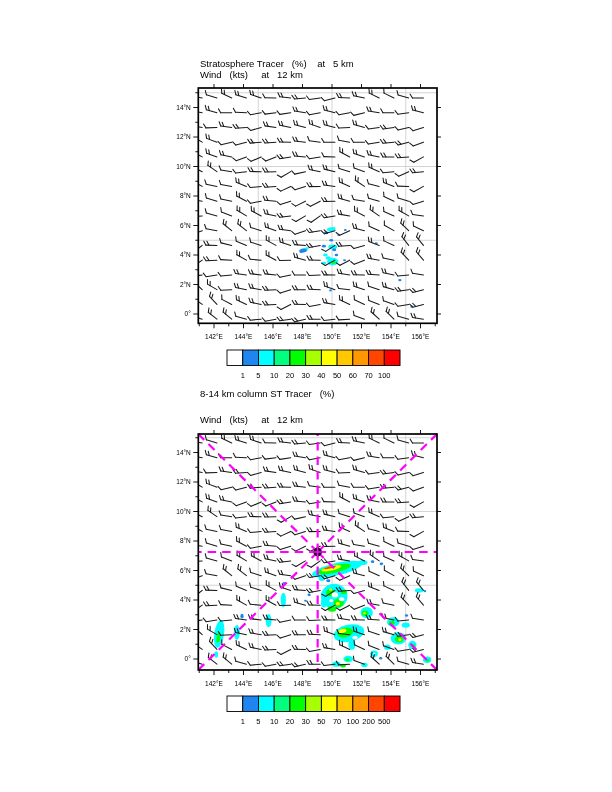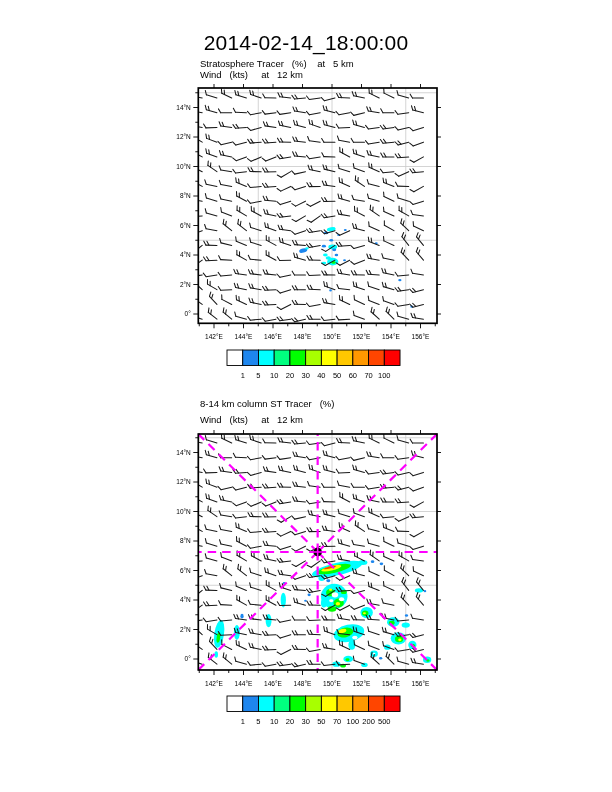--- a/index.html
+++ b/index.html
@@ -1622,18 +1622,17 @@
           <text x="289.92" y="723.5" text-anchor="middle">20</text>
           <text x="305.65" y="723.5" text-anchor="middle">30</text>
           <text x="321.38" y="723.5" text-anchor="middle">50</text>
           <text x="337.11" y="723.5" text-anchor="middle">70</text>
           <text x="352.84000000000003" y="723.5" text-anchor="middle">100</text>
           <text x="368.57" y="723.5" text-anchor="middle">200</text>
           <text x="384.3" y="723.5" text-anchor="middle">500</text>
         </g>
       </g>
     </svg>
-  <div class="fig-title">2014-02-14_18:00:00</div>
   <div class="sub" style="top:57.5px">Stratosphere Tracer   (%)    at   5 km</div>
   <div class="sub" style="top:69px">Wind   (kts)     at   12 km</div>
-  <div class="sub" style="top:398px">8-14 km column ST Tracer   (%)</div>
+  <div class="sub" style="top:388px">8-14 km column ST Tracer   (%)</div>
   <div class="sub" style="top:414px">Wind   (kts)     at   12 km</div>
 </div>
 
 </body></html>

